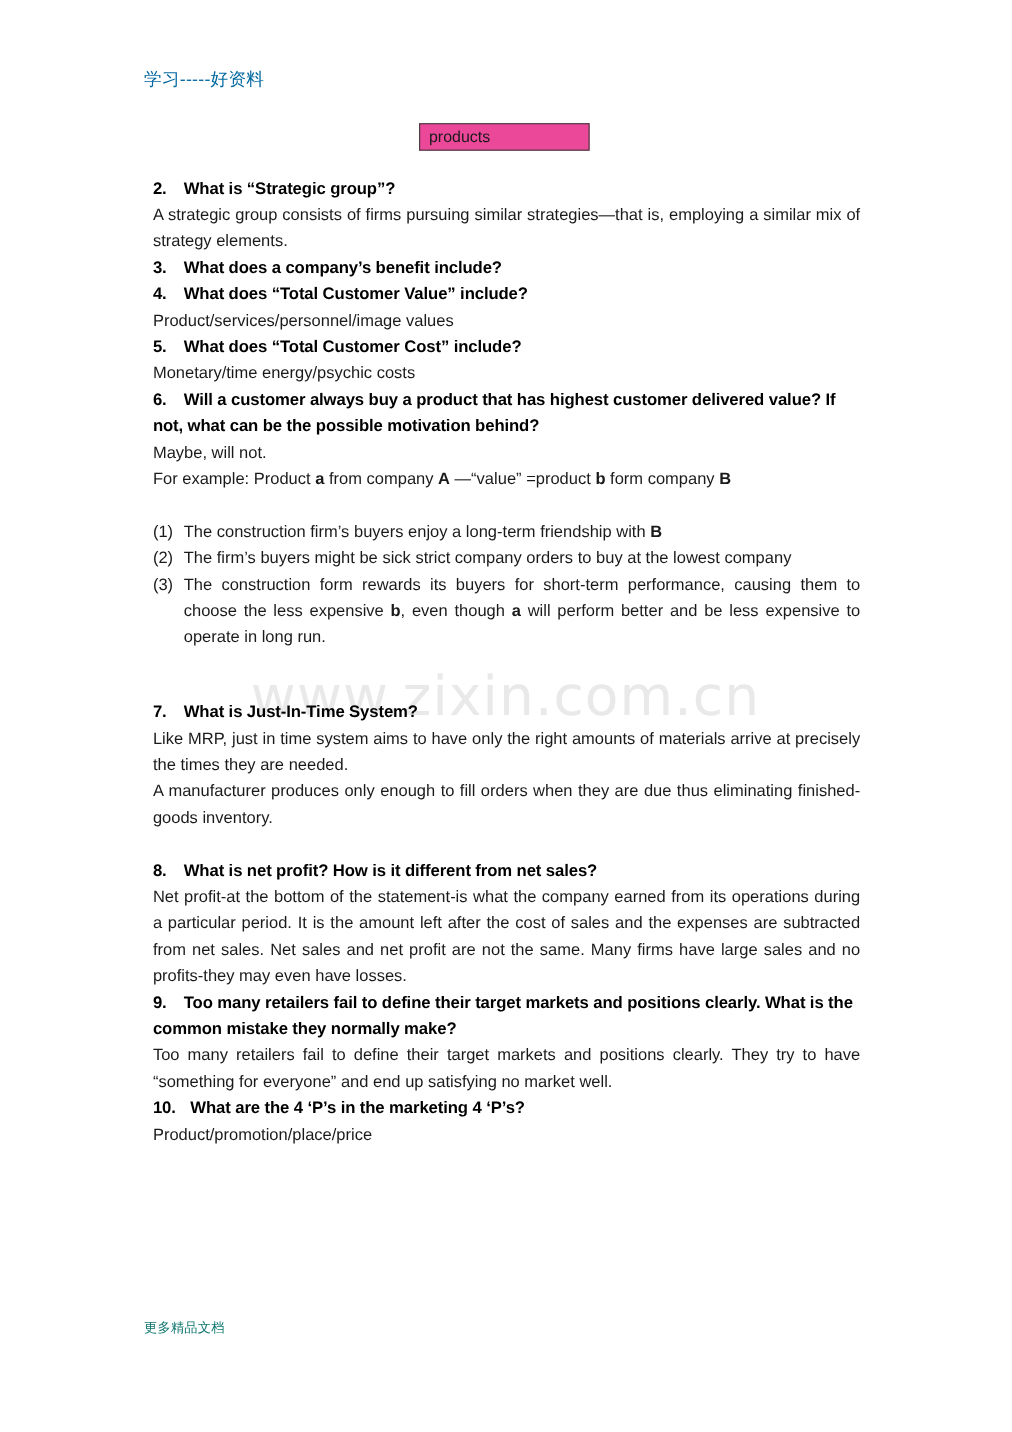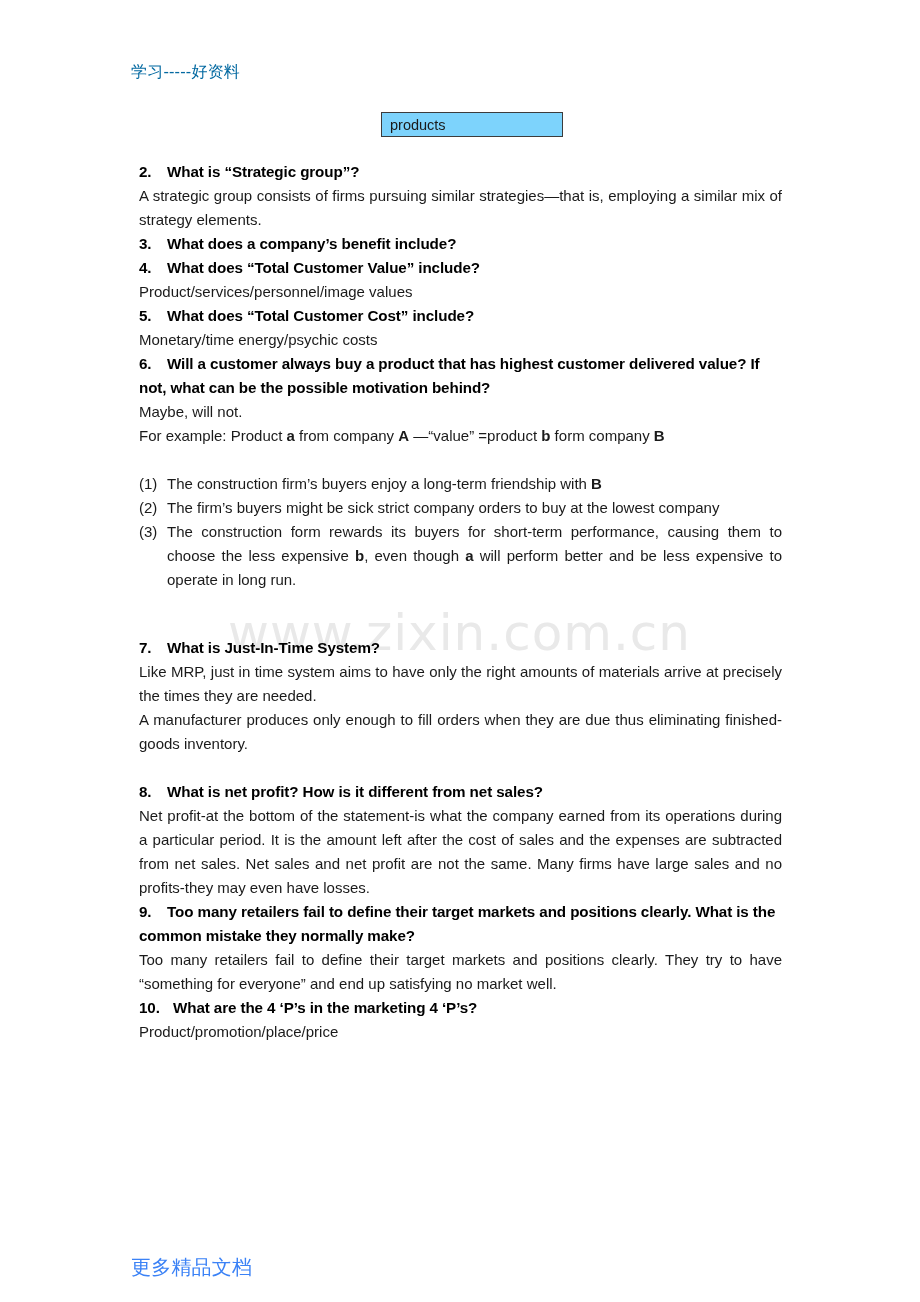--- a/index.html
+++ b/index.html
@@ -30,38 +30,38 @@
     top: 62px;
     font-family: "DejaVu Serif", "Liberation Serif", serif;
     font-size: 16px;
     color: #0369a1;
     letter-spacing: 0.2px;
     white-space: nowrap;
   }
   .running-foot {
     position: absolute;
     left: 131px;
-    top: 1254px;
+    top: 1199px;
     font-family: "DejaVu Serif", "Liberation Serif", serif;
-    font-size: 20px;
-    color: #3b82f6;
+    font-size: 12px;
+    color: #0f766e;
     letter-spacing: 0.2px;
     white-space: nowrap;
   }
 
   
   .cell-box {
     position: absolute;
     left: 381px;
     top: 112px;
-    width: 182px;
+    width: 155px;
     height: 25px;
     border: 1px solid #3c3c3c;
     box-sizing: border-box;
-    background: #7dd3fc;
+    background: #ec4899;
     padding-left: 36px;
   }
   .cell-box .cell-text {
     position: absolute;
     left: 8px;
     top: 3px;
     font-size: 14.5px;
     color: #1a1a1a;
     line-height: 18px;
     white-space: nowrap;

